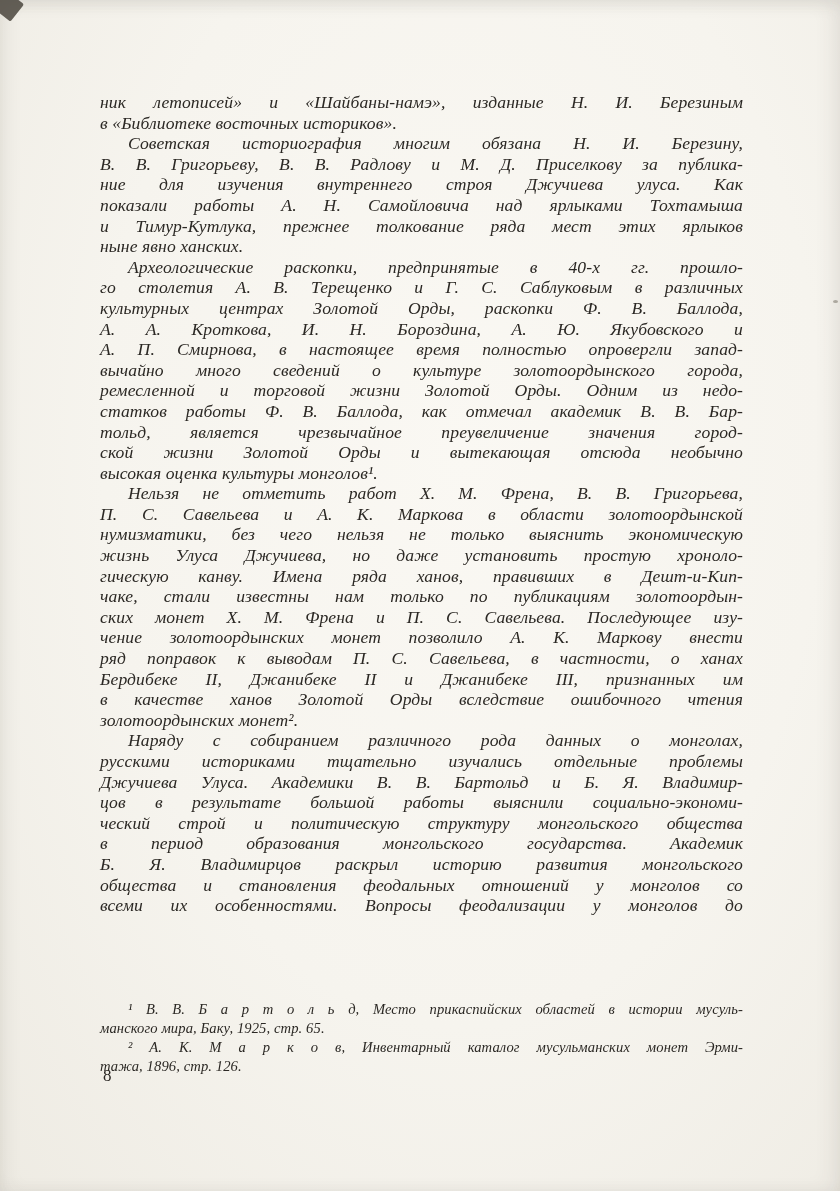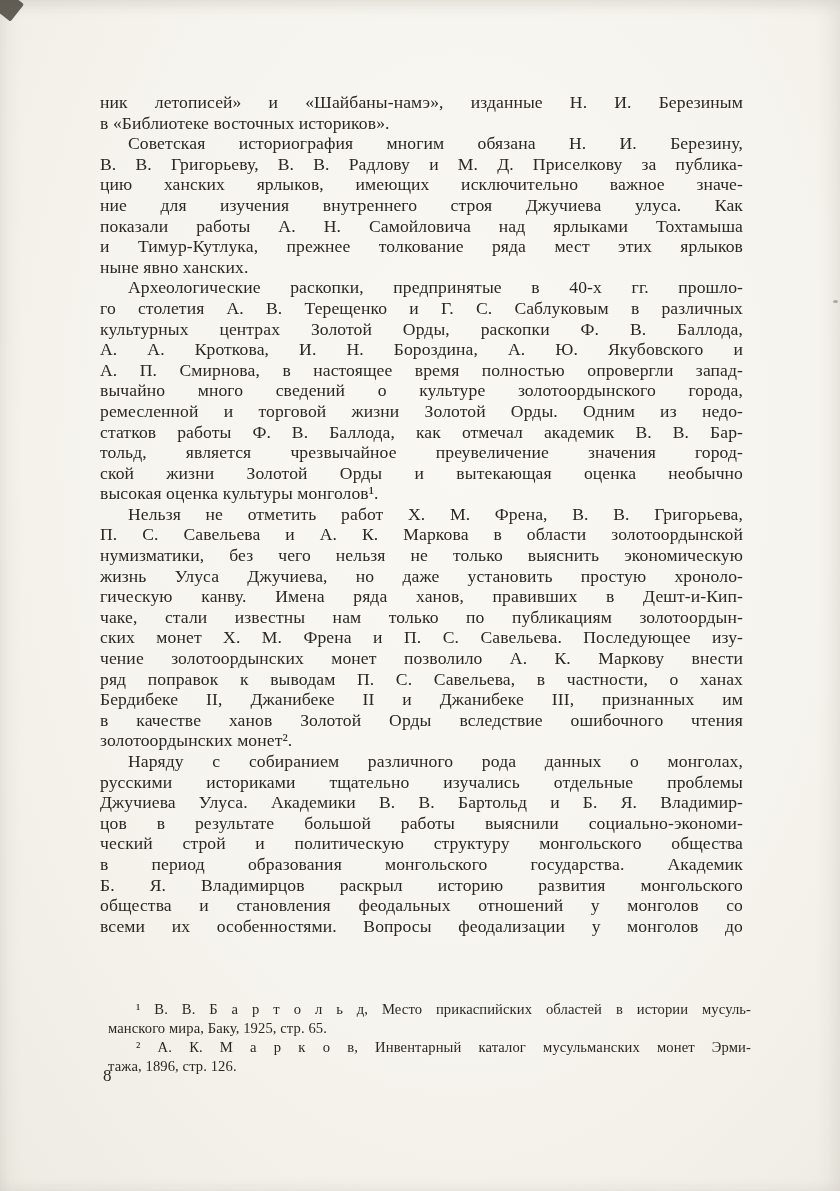--- a/index.html
+++ b/index.html
@@ -50,26 +50,27 @@
     top: 92px;
     width: 643px;
     font-size: 17.6px;
     line-height: 20.6px;
     letter-spacing: 0.1px;
   }
   .paragraph { margin: 0; }
   .line {
     text-align: justify;
     text-align-last: justify;
+    font-style: italic;
   }
   .line.last { text-align-last: left; }
   .line.indent { text-indent: 28px; }
   .footnotes {
     position: absolute;
-    left: 108px;
+    left: 100px;
     top: 1000px;
     width: 643px;
     font-size: 14.6px;
     line-height: 19px;
     letter-spacing: 0.1px;
   }
   .page-number {
     position: absolute;
     left: 103px;
     top: 1066px;
@@ -84,37 +85,36 @@
   <div class="edge-speck"></div>
 
   <div class="text-block">
       <div class="paragraph">
         <div class="line">ник летописей» и «Шайбаны-намэ», изданные Н. И. Березиным</div>
         <div class="line last">в «Библиотеке восточных историков».</div>
       </div>
       <div class="paragraph">
         <div class="line indent">Советская историография многим обязана Н. И. Березину,</div>
         <div class="line">В. В. Григорьеву, В. В. Радлову и М. Д. Приселкову за публика-</div>
-        <div class="line">цию ханских ярлыков, имеющих исключительно важное значе-</div>
         <div class="line">ние для изучения внутреннего строя Джучиева улуса. Как</div>
         <div class="line">показали работы А. Н. Самойловича над ярлыками Тохтамыша</div>
         <div class="line">и Тимур-Кутлука, прежнее толкование ряда мест этих ярлыков</div>
         <div class="line last">ныне явно ханских.</div>
       </div>
       <div class="paragraph">
         <div class="line indent">Археологические раскопки, предпринятые в 40-х гг. прошло-</div>
         <div class="line">го столетия А. В. Терещенко и Г. С. Саблуковым в различных</div>
         <div class="line">культурных центрах Золотой Орды, раскопки Ф. В. Баллода,</div>
         <div class="line">А. А. Кроткова, И. Н. Бороздина, А. Ю. Якубовского и</div>
         <div class="line">А. П. Смирнова, в настоящее время полностью опровергли запад-</div>
         <div class="line">вычайно много сведений о культуре золотоордынского города,</div>
         <div class="line">ремесленной и торговой жизни Золотой Орды. Одним из недо-</div>
         <div class="line">статков работы Ф. В. Баллода, как отмечал академик В. В. Бар-</div>
         <div class="line">тольд, является чрезвычайное преувеличение значения город-</div>
-        <div class="line">ской жизни Золотой Орды и вытекающая оценка необычно</div>
+        <div class="line">ской жизни Золотой Орды и вытекающая отсюда необычно</div>
         <div class="line last">высокая оценка культуры монголов¹.</div>
       </div>
       <div class="paragraph">
         <div class="line indent">Нельзя не отметить работ X. М. Френа, В. В. Григорьева,</div>
         <div class="line">П. С. Савельева и А. К. Маркова в области золотоордынской</div>
         <div class="line">нумизматики, без чего нельзя не только выяснить экономическую</div>
         <div class="line">жизнь Улуса Джучиева, но даже установить простую хроноло-</div>
         <div class="line">гическую канву. Имена ряда ханов, правивших в Дешт-и-Кип-</div>
         <div class="line">чаке, стали известны нам только по публикациям золотоордын-</div>
         <div class="line">ских монет X. М. Френа и П. С. Савельева. Последующее изу-</div>

